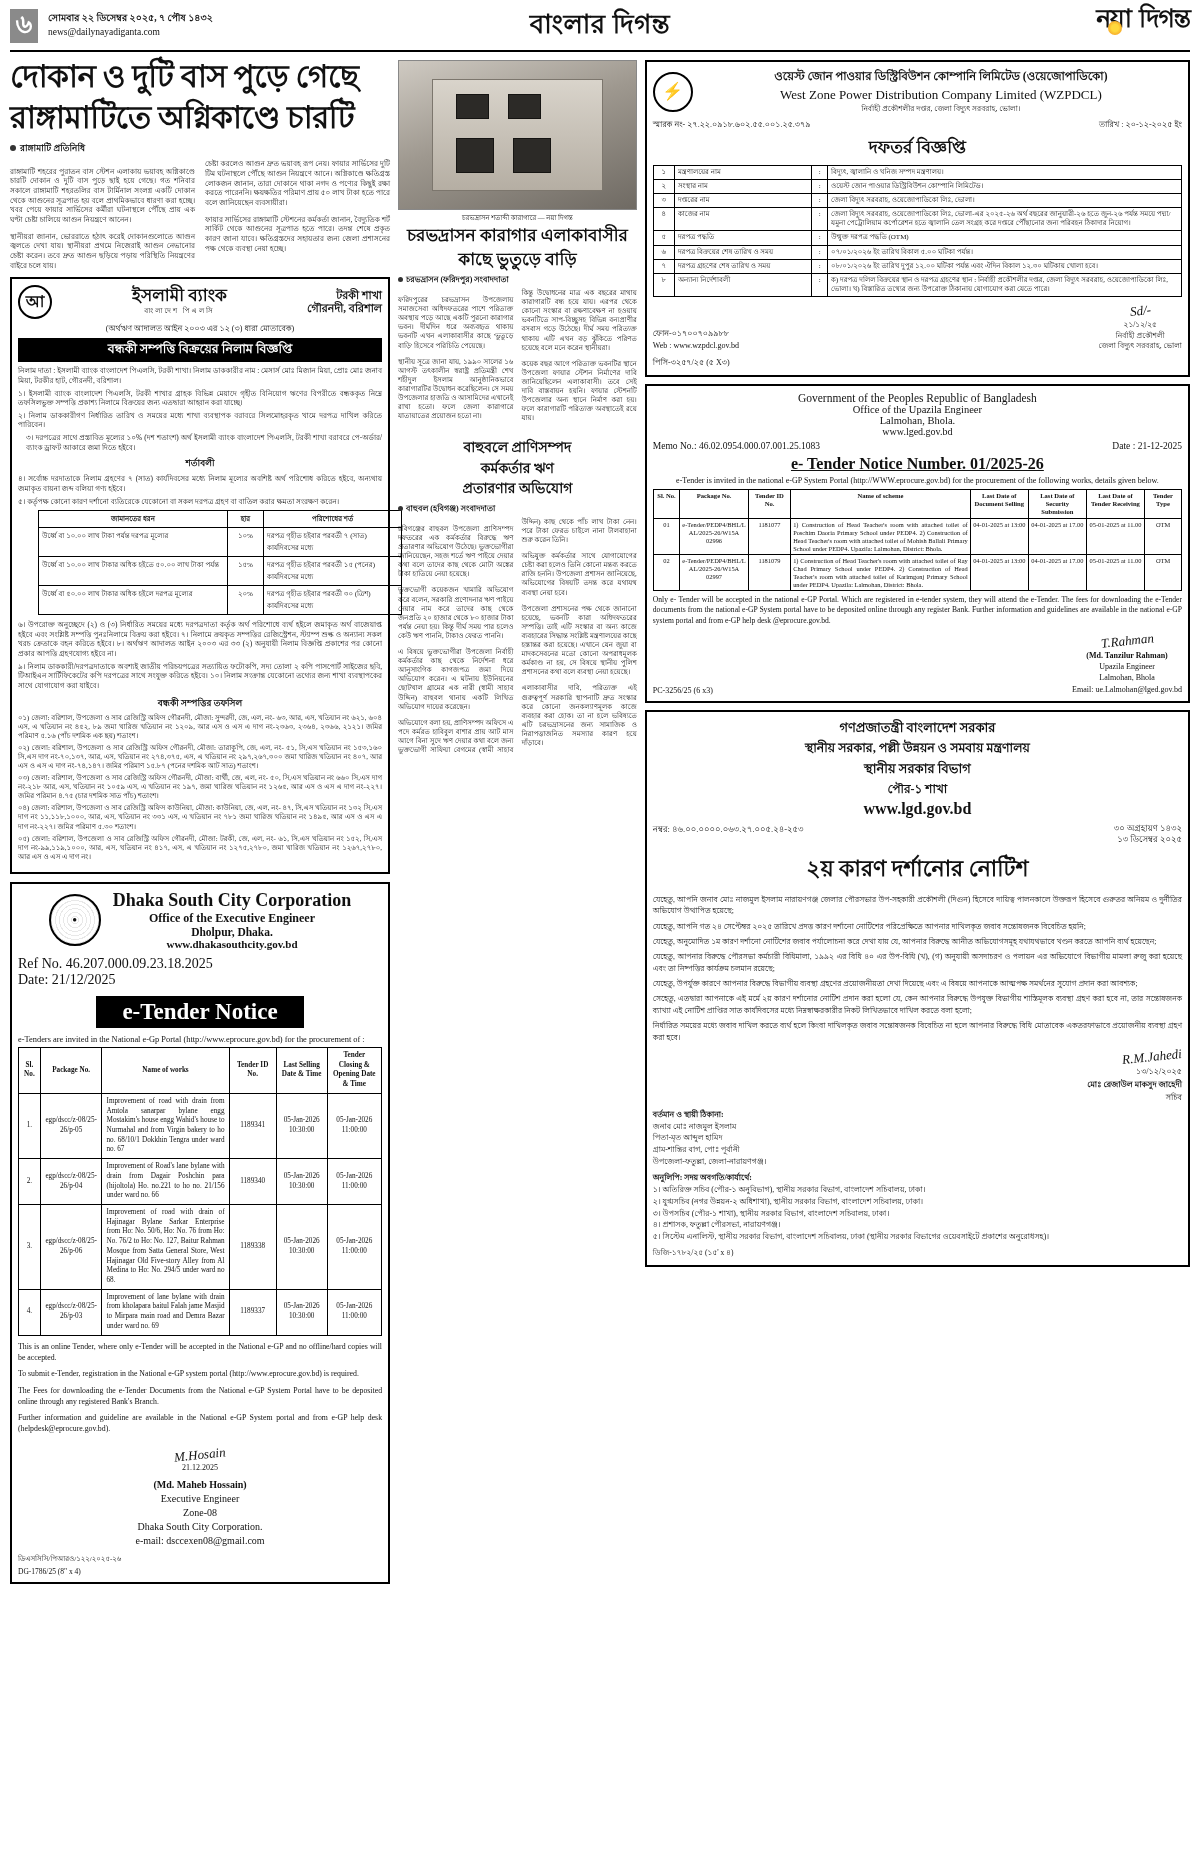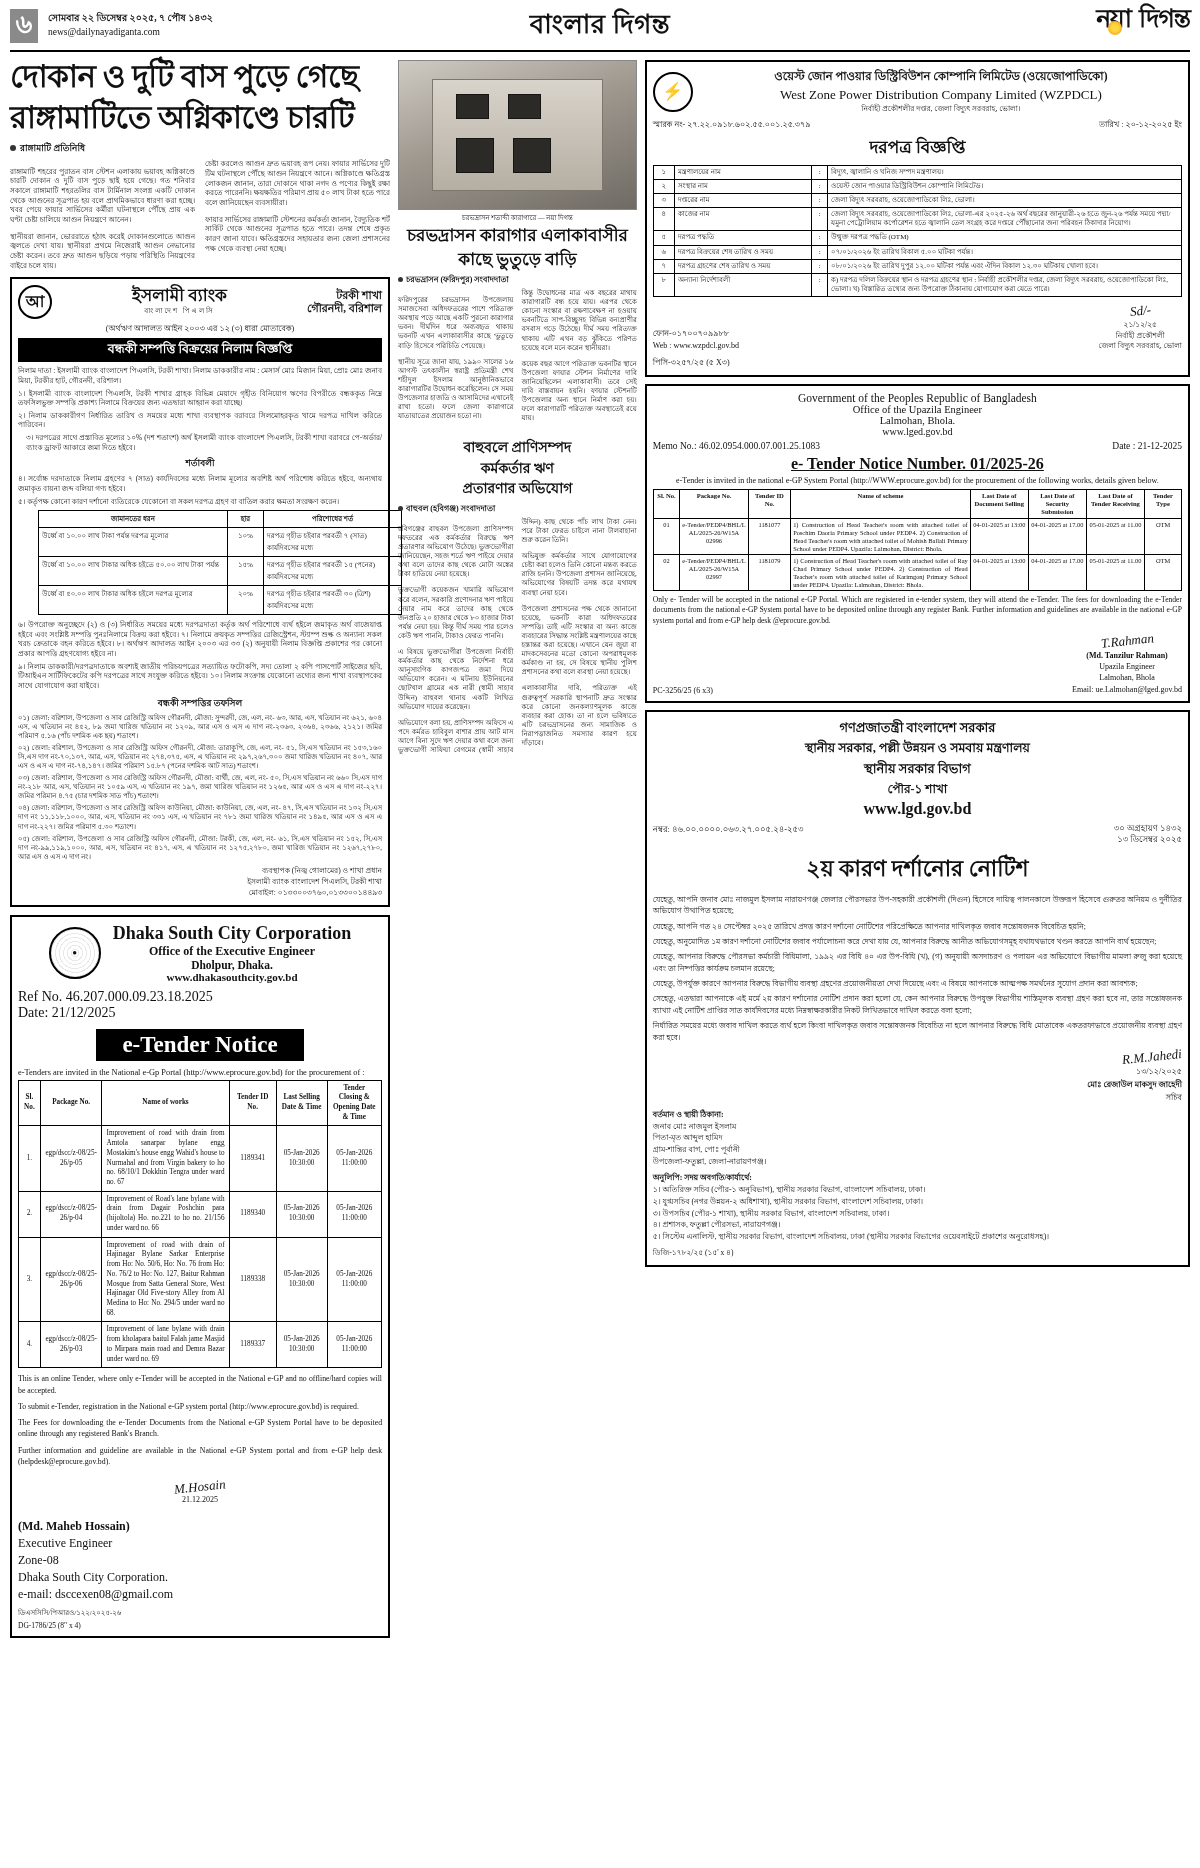--- a/index.html
+++ b/index.html
@@ -141,21 +141,21 @@
   .ds-n3 { font-size:11.5px; font-weight:bold; }
   .ds-n4 { font-size:11px; font-weight:bold; }
   .ds-ref { display:flex; justify-content:space-between; font-size:14px; margin-top:6px;flex-direction:column; }
   .ds-banner { background:#000;color:#fff;display:inline-block;padding:3px 26px;
     font-size:23px;font-weight:bold; }
   .ds-intro { font-size:8.4px; margin:7px 0 3px 0; }
   table.ds { width:100%; border-collapse:collapse; }
   table.ds th, table.ds td { border:1px solid #000; font-size:7.2px; padding:3px 4px; vertical-align:middle; line-height:1.35; }
   table.ds th { text-align:center; font-weight:bold; }
   .ds-note { font-size:7.8px; line-height:1.45; text-align:justify; margin-top:5px; }
-  .ds-sig { text-align:left; font-size:12px; margin-top:14px; line-height:1.4; }
+  .ds-sig { text-align:center; font-size:10px; margin-top:6px; line-height:1.4; }
   .ds-foot { display:flex; justify-content:space-between; font-size:8px; margin-top:5px; }
   .b { font-weight:bold; }
   .c { text-align:center; }
   .r { text-align:right; }
   .mono-sig { font-family:"Liberation Serif",serif; font-style:italic; font-size:13px; transform:rotate(-6deg); display:inline-block; }
 </style>
 </head>
 <body>
 
 <div class="page">
@@ -246,25 +246,20 @@
         <p class="tiny" style="margin:5px 0 3px 0;">৬। উপরোক্ত অনুচ্ছেদে (২) ও (৩) নির্ধারিত সময়ের মধ্যে দরপত্রদাতা কর্তৃক অর্থ পরিশোধে ব্যর্থ হইলে জমাকৃত অর্থ বাজেয়াপ্ত হইবে এবং সংশ্লিষ্ট সম্পত্তি পুনঃনিলামে বিক্রয় করা হইবে। ৭। নিলামে ক্রয়কৃত সম্পত্তির রেজিস্ট্রেশন, স্ট্যাম্প শুল্ক ও অন্যান্য সকল খরচ ক্রেতাকে বহন করিতে হইবে। ৮। অর্থঋণ আদালত আইন ২০০৩ এর ৩৩ (২) অনুযায়ী নিলাম বিজ্ঞপ্তি প্রকাশের পর কোনো প্রকার আপত্তি গ্রহণযোগ্য হইবে না।</p>
         <p class="tiny" style="margin:0 0 3px 0;">৯। নিলাম ডাককারী/দরপত্রদাতাকে অবশ্যই জাতীয় পরিচয়পত্রের সত্যায়িত ফটোকপি, সদ্য তোলা ২ কপি পাসপোর্ট সাইজের ছবি, টিআইএন সার্টিফিকেটের কপি দরপত্রের সাথে সংযুক্ত করিতে হইবে। ১০। নিলাম সংক্রান্ত যেকোনো তথ্যের জন্য শাখা ব্যবস্থাপকের সাথে যোগাযোগ করা যাইবে।</p>
 
         <div class="c b" style="font-size:9px;margin:5px 0 3px 0;">বন্ধকী সম্পত্তির তফসিল</div>
         <p class="tiny2" style="margin:0 0 3px 0;">০১) জেলা: বরিশাল, উপজেলা ও সাব রেজিস্ট্রি অফিস গৌরনদী, মৌজা: সুন্দরদী, জে, এল, নং- ৬৩, আর, এস, খতিয়ান নং ৬২১, ৬০৪ এস, এ খতিয়ান নং ৪৫২, ৮৯ জমা খারিজ খতিয়ান নং ১২০৯, আর এস ও এস এ দাগ নং-২৩৬৩, ২৩৬৪, ২৩৬৬, ২১২১। জমির পরিমাণ ৫.১৬ (পাঁচ দশমিক এক ছয়) শতাংশ।</p>
         <p class="tiny2" style="margin:0 0 3px 0;">০২) জেলা: বরিশাল, উপজেলা ও সাব রেজিস্ট্রি অফিস গৌরনদী, মৌজা: তারাকুপি, জে, এল, নং- ৫১, সি,এস খতিয়ান নং ১৫৩,১৬০ সি,এস দাগ নং-৭০,১৩৭, আর, এস, খতিয়ান নং ২৭৪,৩৭৫, এস, এ খতিয়ান নং ২৯৭,২৬৭,৩০০ জমা খারিজ খতিয়ান নং ৪০৭, আর এস ও এস এ দাগ নং-৭৪,১৪৭। জমির পরিমাণ ১৫.৮৭ (পনের দশমিক আট সাত) শতাংশ।</p>
         <p class="tiny2" style="margin:0 0 3px 0;">০৩) জেলা: বরিশাল, উপজেলা ও সাব রেজিস্ট্রি অফিস গৌরনদী, মৌজা: বার্থী, জে, এল, নং- ৫০, সি,এস খতিয়ান নং ৬৬০ সি,এস দাগ নং-২১৮ আর, এস, খতিয়ান নং ১০৫৯ এস, এ খতিয়ান নং ১৯৭, জমা খারিজ খতিয়ান নং ১২৬৫, আর এস ও এস এ দাগ নং-২২৭। জমির পরিমান ৪.৭৫ (চার দশমিক সাত পাঁচ) শতাংশ।</p>
         <p class="tiny2" style="margin:0 0 3px 0;">০৪) জেলা: বরিশাল, উপজেলা ও সাব রেজিস্ট্রি অফিস কাউনিয়া, মৌজা: কাউনিয়া, জে, এল, নং- ৪৭, সি,এস খতিয়ান নং ১৩২ সি,এস দাগ নং ১১,১১৮,১০০০, আর, এস, খতিয়ান নং ৩৩১ এস, এ খতিয়ান নং ৭৮১ জমা খারিজ খতিয়ান নং ১৪৯৫, আর এস ও এস এ দাগ নং-২২৭। জমির পরিমাণ ৫.৩০ শতাংশ।</p>
         <p class="tiny2" style="margin:0 0 4px 0;">০৫) জেলা: বরিশাল, উপজেলা ও সাব রেজিস্ট্রি অফিস গৌরনদী, মৌজা: টরকী, জে, এল, নং- ৬১, সি,এস খতিয়ান নং ১৫২, সি,এস দাগ নং-৯৯,১১৯,১০০০, আর, এস, খতিয়ান নং ৪১৭, এস, এ খতিয়ান নং ১২৭৫,২৭৮০, জমা খারিজ খতিয়ান নং ১২৬৭,২৭৮০, আর এস ও এস এ দাগ নং।</p>
 
-        <div class="r" style="font-size:7.5px;line-height:1.45;">
-          <div>ব্যবস্থাপক (নিজ্ব গোলামের) ও শাখা প্রধান</div>
-          <div>ইসলামী ব্যাংক বাংলাদেশ পিএলসি, টরকী শাখা</div>
-          <div>মোবাইল: ০১৩৩০০৩৭৬০,০১৩৩০০১৪৪৯৩</div>
-        </div>
       </div>
 
       <div class="adbox thick" style="margin-top:8px;">
         <div class="ds-head">
           <div class="ds-seal">●</div>
           <div class="c">
             <div class="ds-n1">Dhaka South City Corporation</div>
             <div class="ds-n2">Office of the Executive Engineer</div>
             <div class="ds-n3">Dholpur, Dhaka.</div>
             <div class="ds-n4">www.dhakasouthcity.gov.bd</div>
@@ -405,21 +400,21 @@
           <div class="c" style="flex:1;">
             <div class="wz-t1">ওয়েস্ট জোন পাওয়ার ডিস্ট্রিবিউশন কোম্পানি লিমিটেড (ওয়েজোপাডিকো)</div>
             <div class="wz-t2">West Zone Power Distribution Company Limited (WZPDCL)</div>
             <div class="wz-t3">নির্বাহী প্রকৌশলীর দপ্তর, জেলা বিদ্যুৎ সরবরাহ, ভোলা।</div>
           </div>
         </div>
         <div class="wz-memo" style="display:flex;justify-content:space-between;">
           <span>স্মারক নং- ২৭.২২.০৯১৮.৬০২.৫৫.০০১.২৫.৩৭৯</span>
           <span>তারিখ : ২০-১২-২০২৫ ইং</span>
         </div>
-        <div class="wz-title">দরপত্র বিজ্ঞপ্তি</div>
+        <div class="wz-title">দফতর্র বিজ্ঞপ্তি</div>
         <table class="wz">
           <tbody>
             <tr>
               <td class="c" style="width:4%">১</td>
               <td style="width:26%">মন্ত্রণালয়ের নাম</td>
               <td class="c" style="width:3%">:</td>
               <td>বিদ্যুৎ, জ্বালানি ও খনিজ সম্পদ মন্ত্রণালয়।</td>
             </tr>
             <tr>
               <td class="c">২</td>

